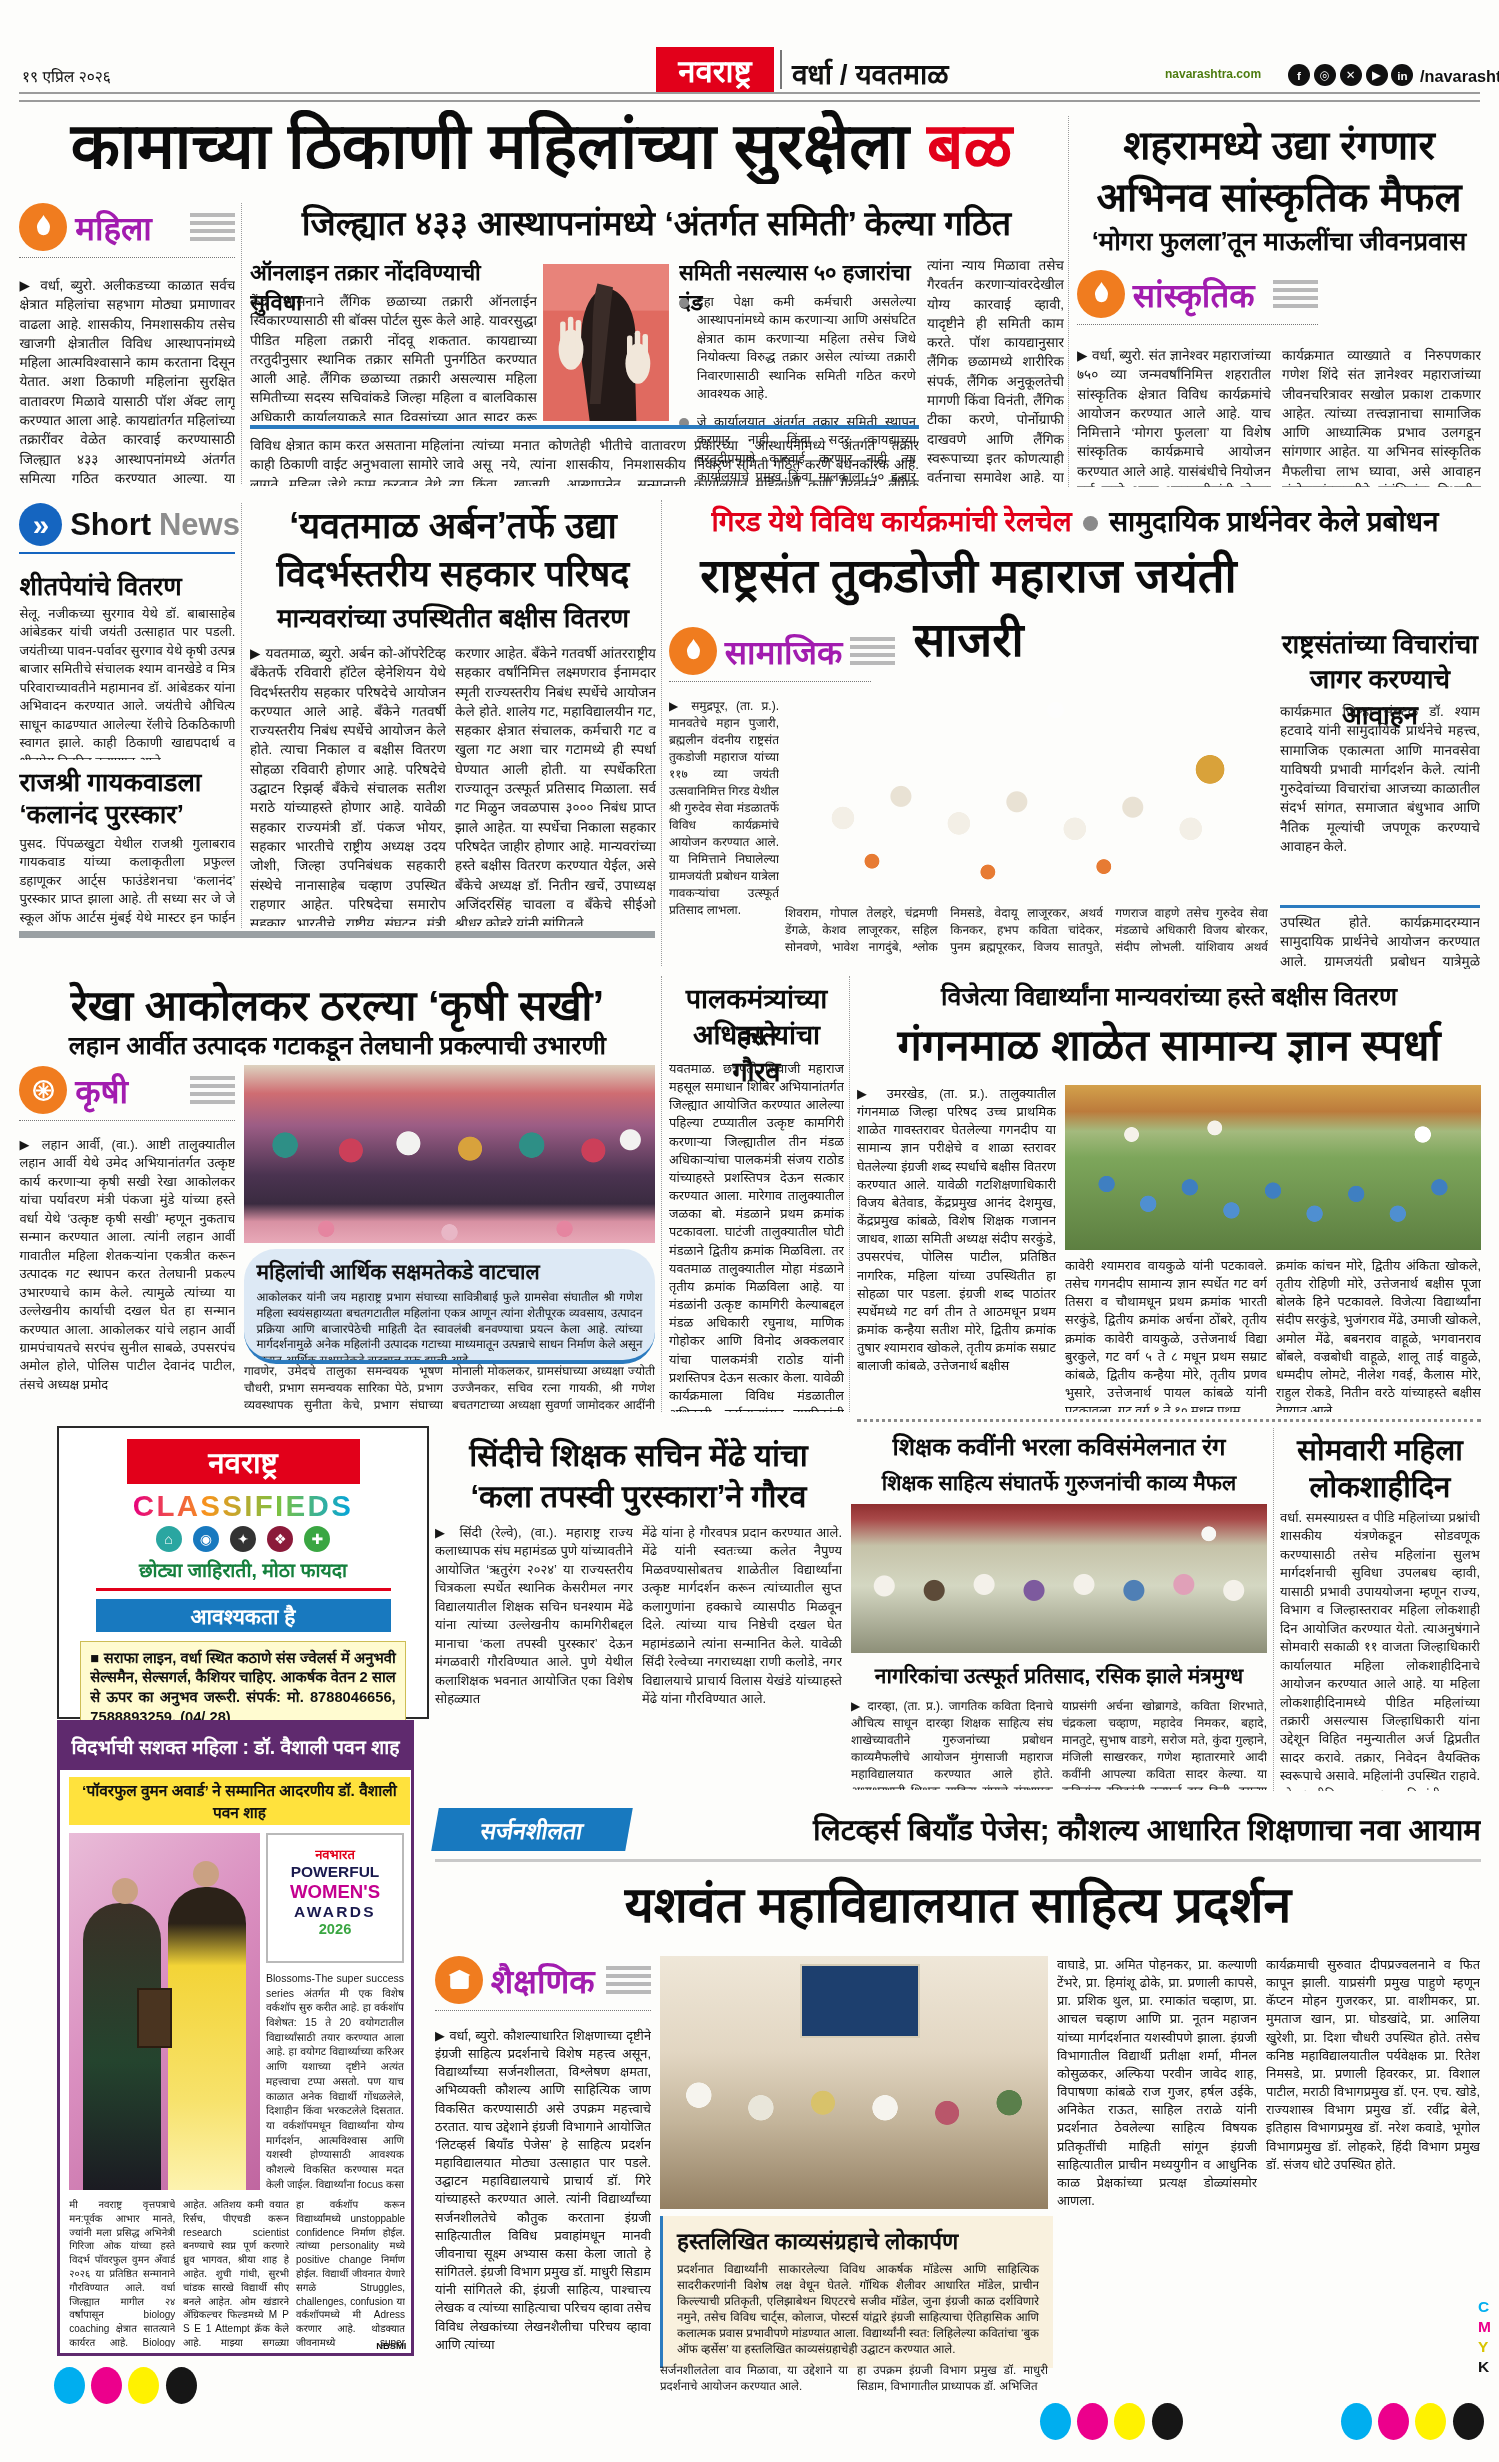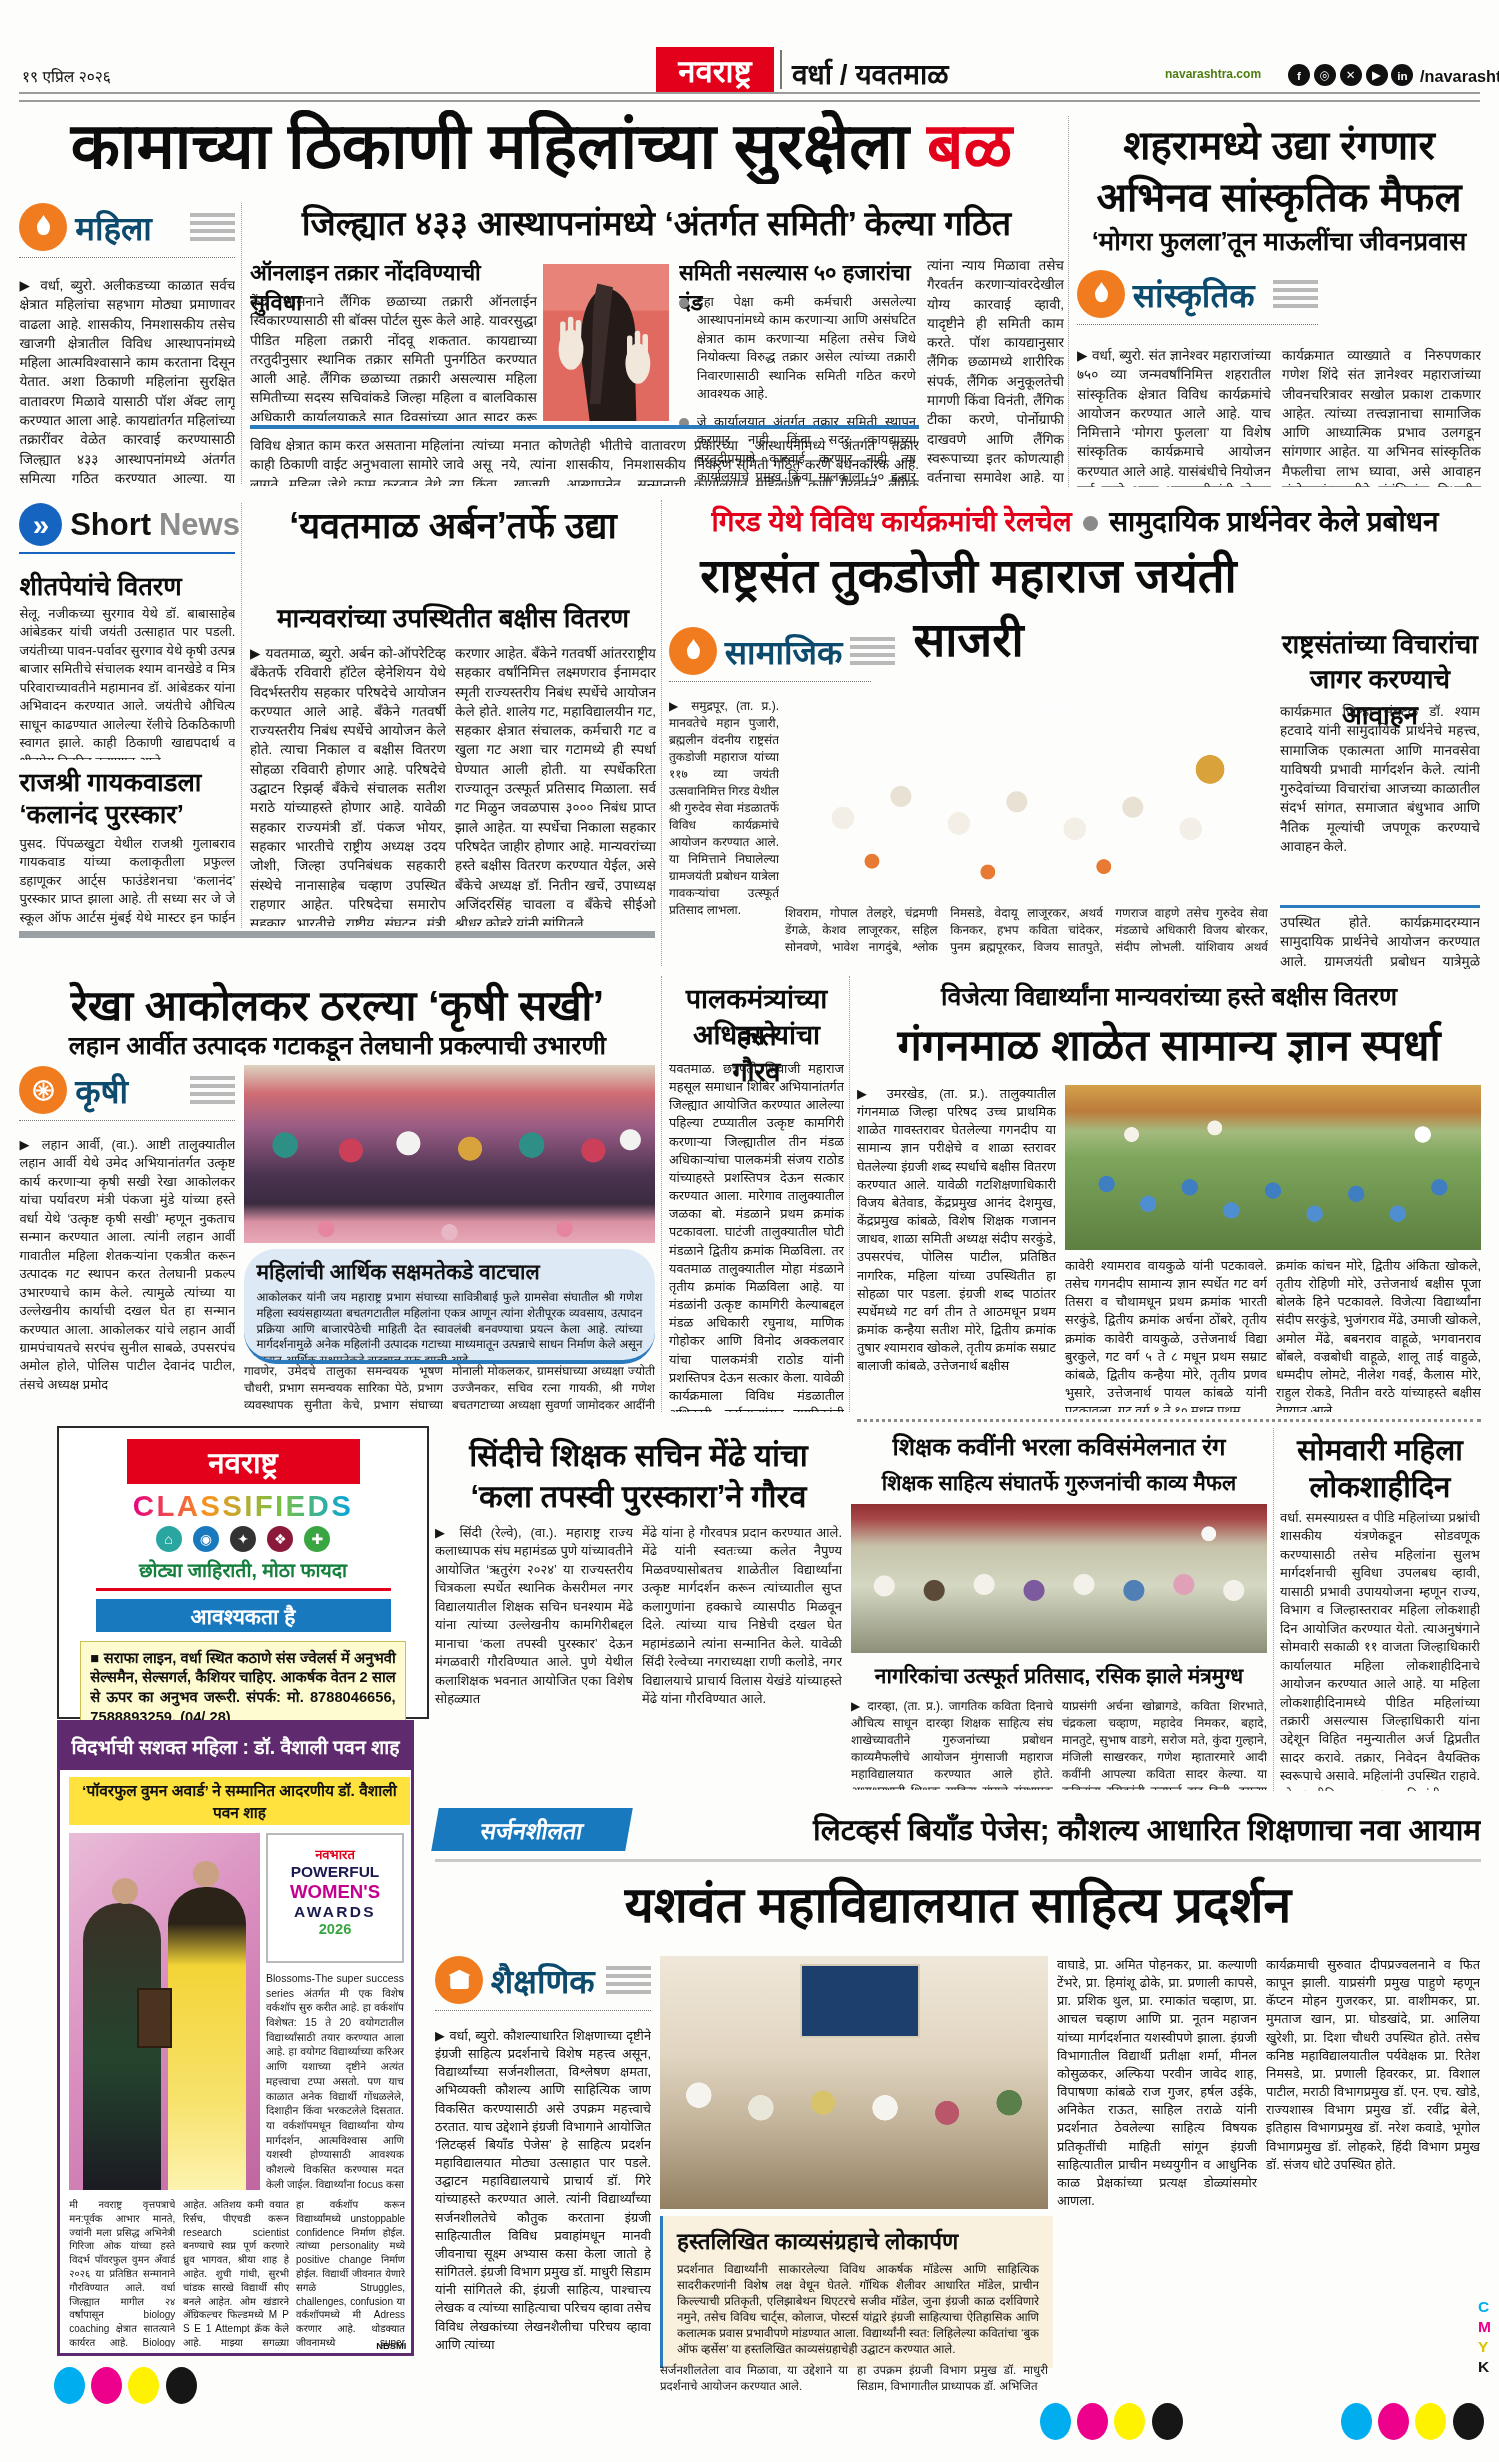--- a/index.html
+++ b/index.html
@@ -8,21 +8,21 @@
   .abs{position:absolute;}
   .bt{position:absolute;font-size:13.6px;line-height:1.42;text-align:justify;color:#161616;overflow:hidden;}
   .hl{position:absolute;font-weight:bold;color:#0c0c0c;text-align:center;overflow:hidden;}
   .lft{text-align:left;}
   .red{color:#e2001a;}
   .nowrap{white-space:nowrap;}
   .vrule{position:absolute;border-left:1.6px dotted #9a9a9a;width:0;}
   .badge{position:absolute;display:flex;align-items:center;gap:7.8px;border-bottom:1.6px dotted #777;padding-bottom:6.2px;}
   .badge-circle{width:48px;height:48px;border-radius:50%;background:#f07c1f;display:flex;align-items:center;justify-content:center;flex:0 0 auto;}
   .badge-circle svg{width:31px;height:31px;}
-  .badge-label{font-size:33px;font-weight:bold;color:#0c4a6e;white-space:nowrap;}
+  .badge-label{font-size:33px;font-weight:bold;color:#a21caf;white-space:nowrap;}
   .badge-lines{margin-left:auto;display:flex;flex-direction:column;gap:3.9px;}
   .badge-lines i{display:block;width:45px;height:3.9px;background:#b9b9b9;}
   .photo{position:absolute;border:0.8px solid #caca c2;overflow:hidden;}
   .bullet{display:flex;gap:7.8px;margin-bottom:9.3px;}
   .bullet .dot{width:10px;height:10px;border-radius:50%;background:#8a8a8a;flex:0 0 auto;margin-top:4.7px;}
   .bluebar{position:absolute;background:#2b7bbf;}
   .graybar{position:absolute;background:#9aa0a3;}
   .kicker-dot{display:inline-block;width:15.5px;height:15.5px;border-radius:50%;background:#8a8a8a;margin:0 11px;vertical-align:middle;}
   .infobox{position:absolute;background:#dde9f5;border-bottom:4.7px solid #2b7bbf;padding:7.8px 12.4px;overflow:hidden;}
   .creambox{position:absolute;background:#f9f1de;padding:9.3px 14px;overflow:hidden;border-left:3.9px solid #2b7bbf;}
@@ -154,20 +154,21 @@
   </div>
   <div class="hl lft" style="left:19.4px;top:568px;width:216px;font-size:25.6px;">शीतपेयांचे वितरण</div>
   <div class="bt" style="left:19.4px;top:605px;width:216px;height:155px;font-size:13px;">सेलू. नजीकच्या सुरगाव येथे डॉ. बाबासाहेब आंबेडकर यांची जयंती उत्साहात पार पडली. जयंतीच्या पावन-पर्वावर सुरगाव येथे कृषी उत्पन्न बाजार समितीचे संचालक श्याम वानखेडे व मित्र परिवाराच्यावतीने महामानव डॉ. आंबेडकर यांना अभिवादन करण्यात आले. जयंतीचे औचित्य साधून काढण्यात आलेल्या रॅलीचे ठिकठिकाणी स्वागत झाले. काही ठिकाणी खाद्यपदार्थ व शीतपेय वितरित करण्यात आले.</div>
   <div class="hl lft" style="left:19.4px;top:767px;width:216px;font-size:25.6px;line-height:1.25;">राजश्री गायकवाडला ‘कलानंद पुरस्कार’</div>
   <div class="bt" style="left:19.4px;top:835px;width:216px;height:93px;font-size:13px;">पुसद. पिंपळखुटा येथील राजश्री गुलाबराव गायकवाड यांच्या कलाकृतीला प्रफुल्ल डहाणूकर आर्ट्स फाउंडेशनचा ‘कलानंद’ पुरस्कार प्राप्त झाला आहे. ती सध्या सर जे जे स्कूल ऑफ आर्टस मुंबई येथे मास्टर इन फाईन आर्टचे पदव्युत्तर शिक्षण घेत आहे. तिच्या कलाकृतींच्या गाभ्याशी ग्रामीण जीवन, निसर्ग आणि कृषी संस्कृतीचा अनुभव वसलेला आहे.</div>
   <div class="graybar" style="left:19.4px;top:931px;width:636px;height:7px;"></div>
 
   <div class="vrule" style="left:241px;top:503px;height:425px;"></div>
 
   <div class="hl" style="left:250px;top:500px;width:406px;font-size:36px;">‘यवतमाळ अर्बन’तर्फे उद्या</div>
+  <div class="hl" style="left:250px;top:548px;width:406px;font-size:36px;">विदर्भस्तरीय सहकार परिषद</div>
   <div class="hl" style="left:250px;top:599px;width:406px;font-size:26px;">मान्यवरांच्या उपस्थितीत बक्षीस वितरण</div>
   <div class="bt" style="left:250px;top:644px;width:196px;height:282px;">▶ यवतमाळ, ब्युरो. अर्बन को-ऑपरेटिव्ह बँकेतर्फे रविवारी हॉटेल व्हेनेशियन येथे विदर्भस्तरीय सहकार परिषदेचे आयोजन करण्यात आले आहे. बँकेने गतवर्षी राज्यस्तरीय निबंध स्पर्धेचे आयोजन केले होते. त्याचा निकाल व बक्षीस वितरण सोहळा रविवारी होणार आहे. परिषदेचे उद्घाटन रिझर्व्ह बँकेचे संचालक सतीश मराठे यांच्याहस्ते होणार आहे. यावेळी सहकार राज्यमंत्री डॉ. पंकज भोयर, सहकार भारतीचे राष्ट्रीय अध्यक्ष उदय जोशी, जिल्हा उपनिबंधक सहकारी संस्थेचे नानासाहेब चव्हाण उपस्थित राहणार आहेत. परिषदेचा समारोप सहकार भारतीचे राष्ट्रीय संघटन मंत्री संजय पाचपोर</div>
   <div class="bt" style="left:455px;top:644px;width:201px;height:282px;">करणार आहेत. बँकेने गतवर्षी आंतरराष्ट्रीय सहकार वर्षांनिमित्त लक्ष्मणराव ईनामदार स्मृती राज्यस्तरीय निबंध स्पर्धेचे आयोजन केले होते. शालेय गट, महाविद्यालयीन गट, सहकार क्षेत्रात संचालक, कर्मचारी गट व खुला गट अशा चार गटामध्ये ही स्पर्धा घेण्यात आली होती. या स्पर्धेकरिता राज्यातून उत्स्फूर्त प्रतिसाद मिळाला. सर्व गट मिळुन जवळपास ३००० निबंध प्राप्त झाले आहेत. या स्पर्धेचा निकाला सहकार परिषदेत जाहीर होणार आहे. मान्यवरांच्या हस्ते बक्षीस वितरण करण्यात येईल, असे बँकेचे अध्यक्ष डॉ. नितीन खर्चे, उपाध्यक्ष अजिंदरसिंह चावला व बँकेचे सीईओ श्रीधर कोहरे यांनी सांगितले.</div>
 
   <div class="vrule" style="left:661px;top:500px;height:466px;"></div>
 
   <div class="hl" style="left:669px;top:501px;width:812px;font-size:28px;">
     <span class="red">गिरड येथे विविध कार्यक्रमांची रेलचेल</span><span class="kicker-dot"></span><span>सामुदायिक प्रार्थनेवर केले प्रबोधन</span>
   </div>
   <div class="hl" style="left:669px;top:542px;width:599px;font-size:47px;">राष्ट्रसंत तुकडोजी महाराज जयंती साजरी</div>

